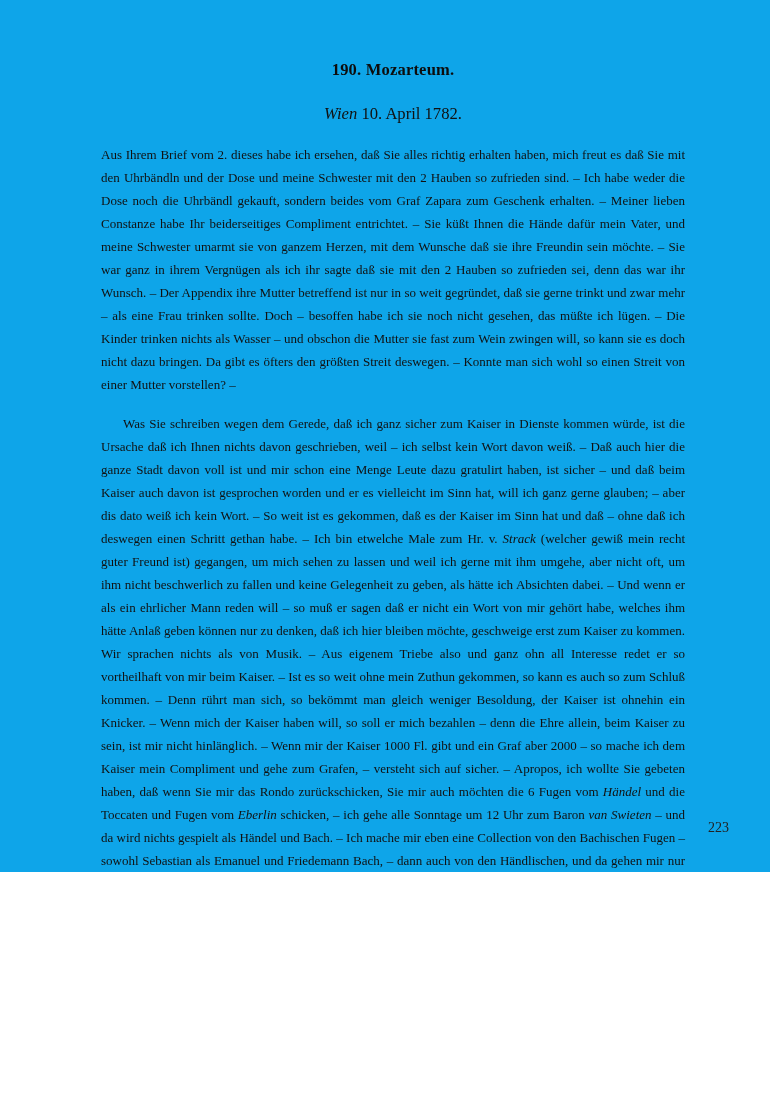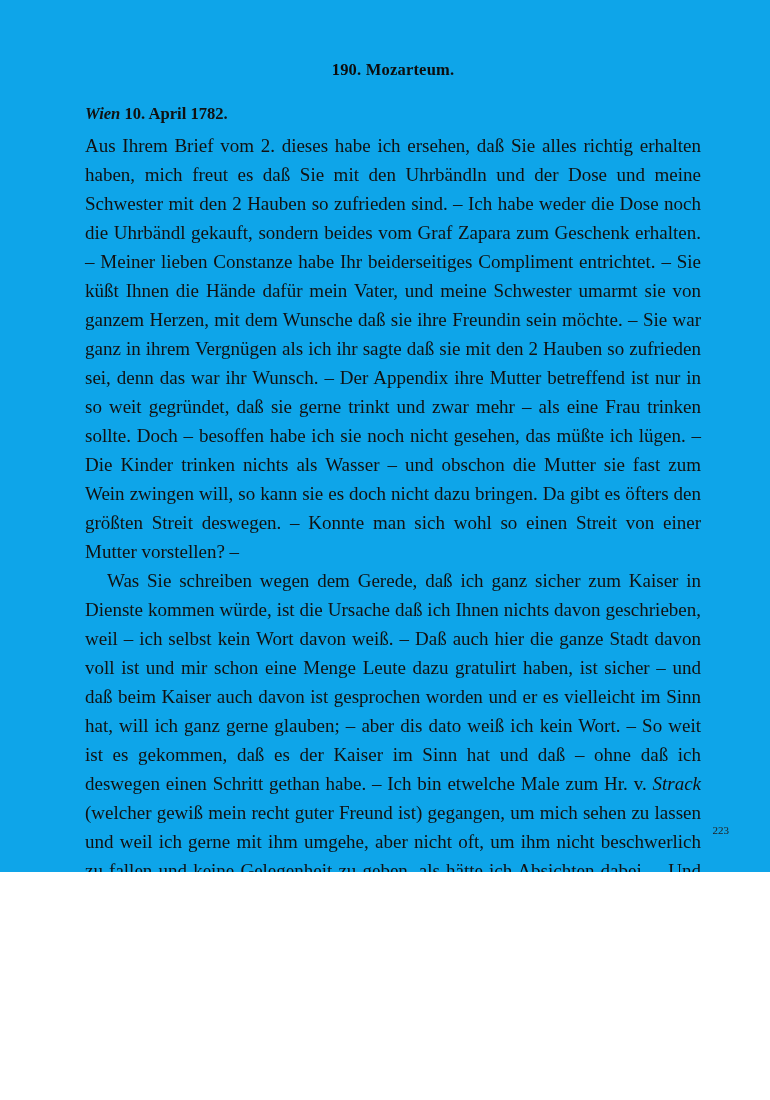--- a/index.html
+++ b/index.html
@@ -26,48 +26,47 @@
   }
   .letter-title {
     text-align: center;
     font-weight: bold;
     font-size: 16.5px;
     letter-spacing: 0.2px;
     margin: 0 0 22px 0;
     color: #0d0d0d;
   }
   .dateline {
-    text-align: left;
+    text-align: center;
     font-size: 16.6px;
     margin: 12px 0 4px 0;
     line-height: 1.5;
-    font-weight: bold;
   }
   .dateline .place {
     font-style: italic;
   }
   p.body-par {
-    margin: 0;
-    font-size: 19px;
-    line-height: 29px;
+    margin: 16px;
+    font-size: 13px;
+    line-height: 23px;
     text-align: justify;
     text-justify: inter-word;
     hyphens: manual;
     -webkit-hyphens: manual;
   }
   p.body-par.indented {
     text-indent: 22px;
   }
   p.body-par i {
   }
   .page-number {
     position: absolute;
     right: 85px;
     bottom: 36px;
-    font-size: 11px;
+    font-size: 14px;
     color: #222222;
     text-align: right;
   }
 </style>
 </head>
 <body>
 
 <div class="page">
 
   <div class="content">

